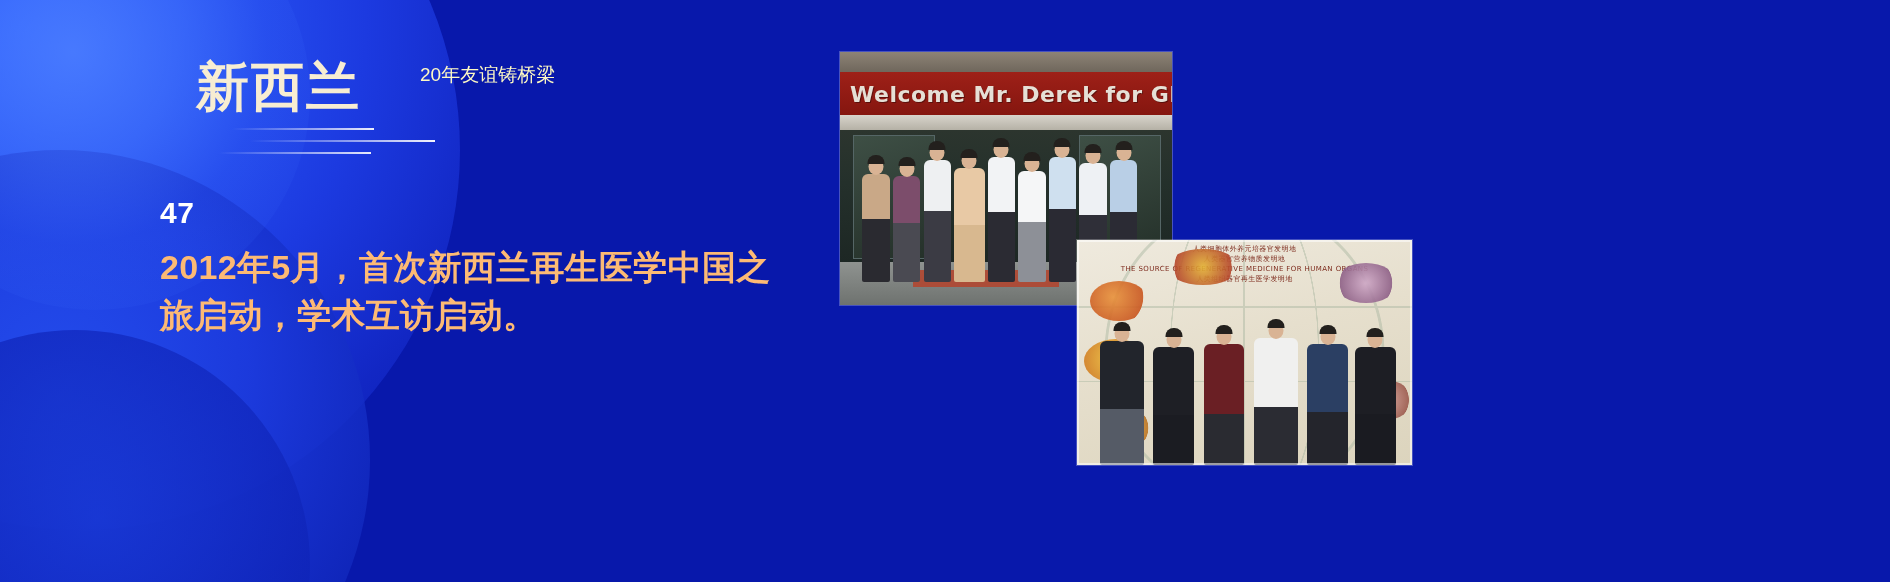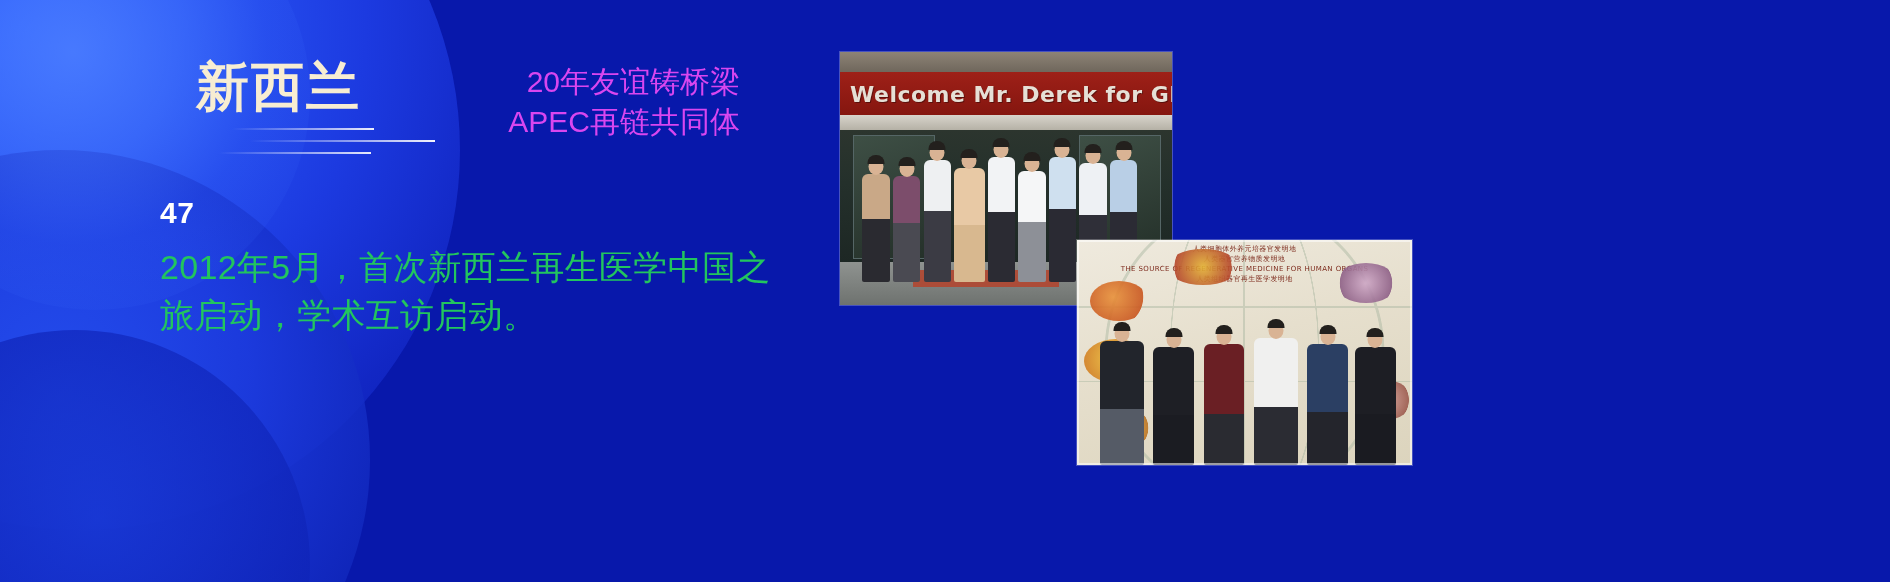--- a/index.html
+++ b/index.html
@@ -49,31 +49,31 @@
   .rule{position:absolute;height:2px;}
   .rule.r1{left:47px;top:0;width:142px;
     background:linear-gradient(to right,rgba(255,255,255,0),rgba(255,255,255,.92));}
   .rule.r2{left:65px;top:12px;width:185px;
     background:linear-gradient(to right,rgba(255,255,255,0),rgba(255,255,255,.95));}
   .rule.r3{left:34px;top:24px;width:152px;
     background:linear-gradient(to right,rgba(255,255,255,0),rgba(255,255,255,.9));}
 
   .subtitle{
     position:absolute;left:420px;top:62px;width:320px;
-    text-align:right;color:#d946ef;font-size:30px;line-height:1.32;
+    text-align:left;color:#fef9c3;font-size:19px;line-height:1.32;
   }
 
   
   .num{
     position:absolute;left:160px;top:196px;
     color:#ffffff;font-size:30px;font-weight:700;letter-spacing:.5px;
   }
   .body-text{
     position:absolute;left:160px;top:243px;width:640px;
-    color:#22c55e;font-size:34px;line-height:1.42;letter-spacing:.3px;
+    color:#fdba74;font-size:34px;line-height:1.42;letter-spacing:.3px;font-weight:bold;
   }
 
   
   .photo{position:absolute;overflow:hidden;background:#777;}
   .photo .inner{position:absolute;inset:0;}
 
   
   #photo-group-banner{left:840px;top:52px;width:332px;height:253px;
      box-shadow:0 0 0 1px rgba(255,255,255,.25);}
   .p1-sky{position:absolute;left:0;top:0;width:100%;height:8%;
@@ -149,21 +149,20 @@
   <div class="title">新西兰</div>
 
   <div class="rules">
     <div class="rule r1"></div>
     <div class="rule r2"></div>
     <div class="rule r3"></div>
   </div>
 
   <div class="subtitle">
     <div>20年友谊铸桥梁</div>
-    <div>APEC再链共同体</div>
   </div>
 
   <div class="num">47</div>
   <div class="body-text">2012年5月，首次新西兰再生医学中国之旅启动，学术互访启动。</div>
 
   <div class="photo" id="photo-group-banner">
     <div class="inner">
       <div class="p1-sky"></div>
       <div class="p1-banner">
         <div class="p1-banner-text">Welcome Mr. Derek for GMP In</div>

